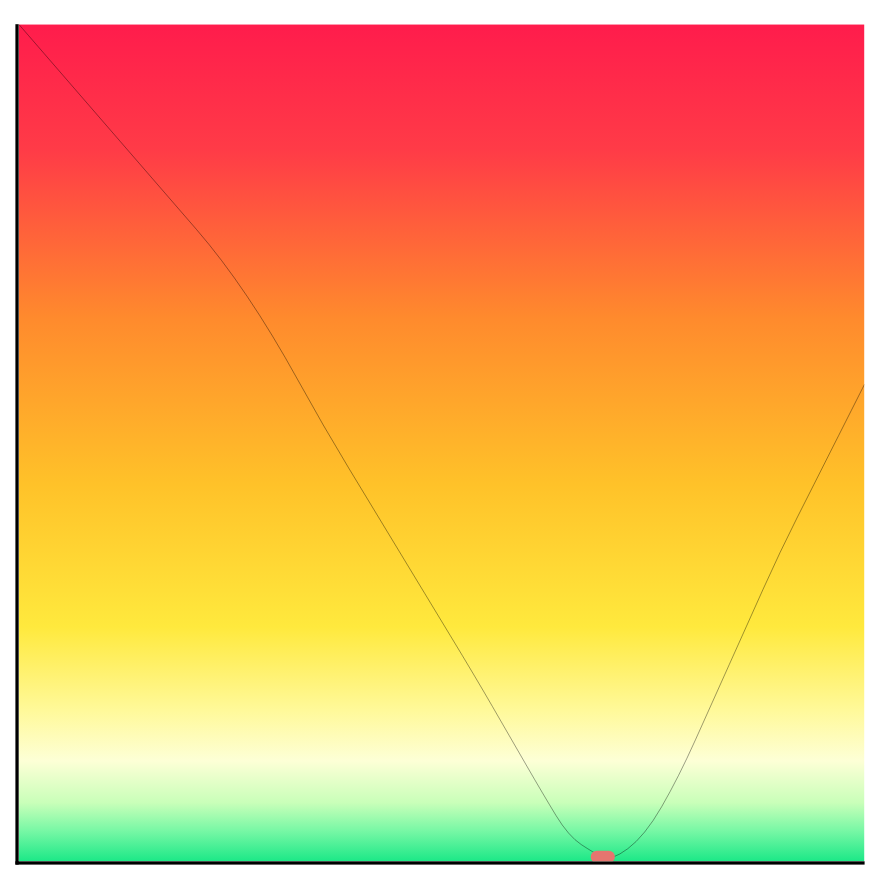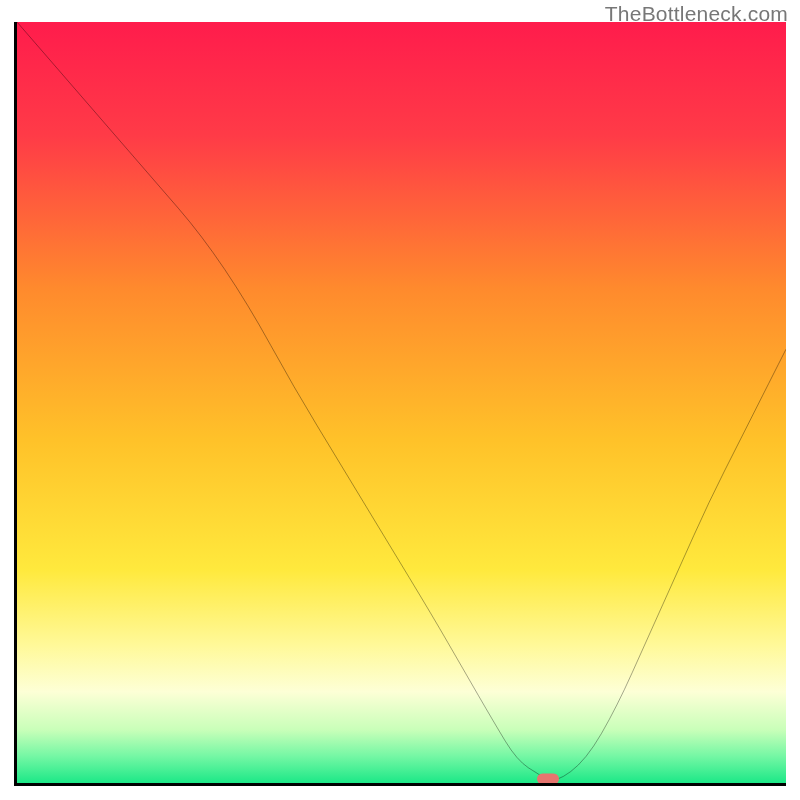--- a/index.html
+++ b/index.html
@@ -59,21 +59,20 @@
     background: #e6756f;
     z-index: 4;
     transform: translate(-50%, -50%);
   }
 </style>
 </head>
 <body>
 
 <div class="canvas">
 
-  <div class="watermark">TheBottleneck.com</div>
 
   <div class="plot-frame">
 
     <svg class="gradient" viewBox="0 0 100 100" preserveAspectRatio="none">
       <defs>
         <linearGradient id="bg" x1="0" y1="0" x2="0" y2="1">
 
         <stop offset="0%" stop-color="#ff1c4c"></stop>
             <stop offset="15%" stop-color="#ff3b47"></stop>
             <stop offset="35%" stop-color="#ff8a2d"></stop>

